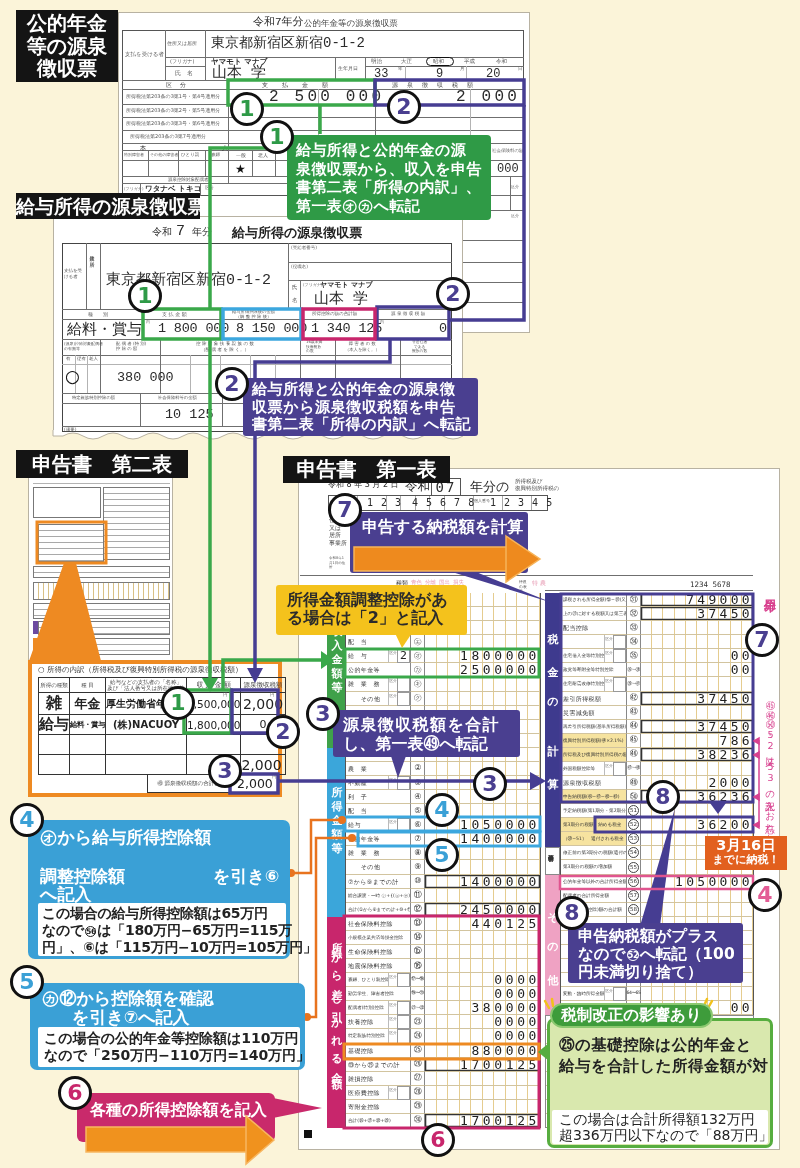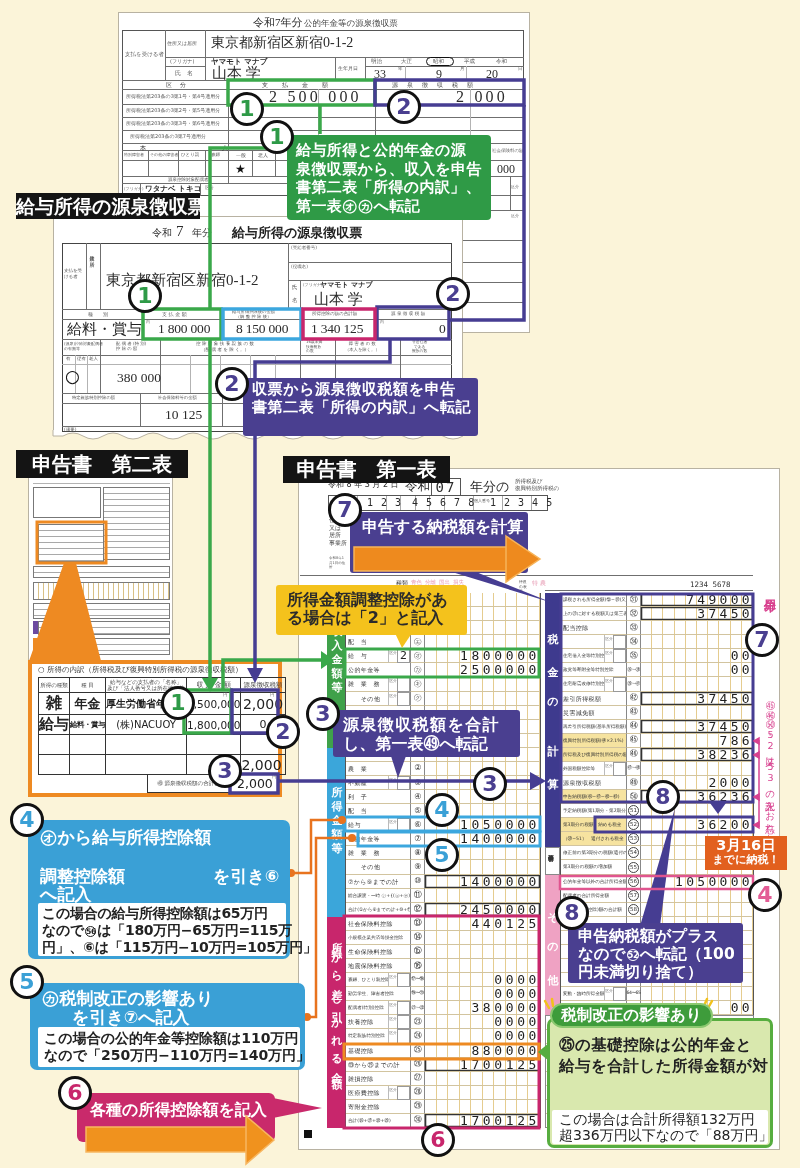--- a/index.html
+++ b/index.html
@@ -4,21 +4,21 @@
 <style>
 *{box-sizing:border-box;margin:0;padding:0}
 html,body{width:800px;height:1168px;background:#FBF4D9}
 body{font-family:"DejaVu Sans","Liberation Sans",sans-serif;overflow:hidden}
 #page{position:relative;width:800px;height:1168px;overflow:hidden;background:#FBF4D9}
 .grp{position:absolute;left:0;top:0;width:800px;height:1168px;pointer-events:none}
 .grp *{pointer-events:auto}
 .z1{z-index:1}.z2{z-index:2}.z3{z-index:3}.z4{z-index:4}.z5{z-index:5}
 .paper{position:absolute;background:#fff;border:1px solid #b8b2a2}
 .t{position:absolute;white-space:nowrap;line-height:1;color:#2b2b2b}
-.serif{font-family:Liberation Serif, serif}
+.serif{font-family:Liberation Mono, monospace}
 .mono{font-family:"DejaVu Sans Mono","Liberation Mono",monospace}
 .hl{position:absolute;height:1px;background:#6f6f6f}
 .vl{position:absolute;width:1px;background:#6f6f6f}
 .lt{background:#b3b3b3}
 .blk{position:absolute;background:#141414;color:#fff;font-weight:bold;text-align:center;white-space:nowrap}
 .vt{writing-mode:vertical-rl;text-orientation:upright}
 .strip{position:absolute;color:#fff;font-weight:bold;line-height:18px;overflow:hidden;white-space:nowrap}
 
 .f1rows{position:absolute;border-left:1px solid #555;border-right:1px solid #555;background:#fff}
 .f1row{display:flex;height:14.08px;overflow:hidden}
@@ -976,21 +976,21 @@
       <tr class="r">
         <td style="font-size:16px;font-weight:bold">雑</td>
         <td style="font-size:13px;font-weight:bold">年金</td>
         <td style="font-size:10px;font-weight:bold">厚生労働省年金局</td>
         <td style="font-size:10.5px">2,500,000</td>
         <td style="font-size:14px">2,000</td>
       </tr>
       <tr class="r">
         <td style="font-size:15px;font-weight:bold">給与</td>
         <td style="font-size:7.5px;font-weight:bold;letter-spacing:-.5px">給料・賞与</td>
-        <td style="font-size:10px;font-weight:normal">(株)NACUOY</td>
+        <td style="font-size:10px;font-weight:bold">(株)NACUOY</td>
         <td style="font-size:10.5px">1,800,000</td>
         <td style="font-size:11px">0</td>
       </tr>
       <tr class="r">
         <td></td>
         <td></td>
         <td></td>
         <td></td>
         <td></td>
       </tr>
@@ -1005,20 +1005,25 @@
         </table>
     <span class="t" style="left:191px;top:29px;font-size:4.5px;color:#666">円</span>
     <span class="t" style="left:238px;top:29px;font-size:4.5px;color:#666">円</span>
     <div style="position:absolute;left:115px;top:110px;width:83px;height:19px;border:1px solid #333;border-top:none;font-size:5.5px;line-height:18px;color:#444;text-align:center;white-space:nowrap">㊾ 源泉徴収税額の合計額</div>
     <span class="t" style="left:205px;top:114px;font-size:12.5px;color:#222">2,000</span>
     <span class="t" style="left:240px;top:111px;font-size:4.5px;color:#666">円</span>
   </div>
 </div>
 
 <div class="grp z2">
+  <div class="blk" style="left:16px;top:10px;width:102px;height:72px;font-size:20px;line-height:22.5px;padding-top:2px">
+    <span style="display:block">公的年金</span>
+    <span style="display:block">等の源泉</span>
+    <span style="display:block">徴収票</span>
+  </div>
   <div class="blk" style="left:16px;top:193px;width:184px;height:26px;font-size:19px;line-height:26px">給与所得の源泉徴収票</div>
   <div class="blk" style="left:16px;top:450px;width:172px;height:28px;font-size:20px;line-height:28px">申告書　第二表</div>
   <div class="blk" style="left:283px;top:456px;width:167px;height:27px;font-size:20px;line-height:27px">申告書　第一表</div>
 </div>
 
 <svg class="grp z3" width="800" height="1168" viewBox="0 0 800 1168">
   <polygon points="64,563 76,563 101,661 29,661" fill="#EE8A22"></polygon>
   <rect x="37" y="522" width="69" height="41" fill="none" stroke="#EE8A22" stroke-width="3"></rect>
   <g stroke="#3AA84A" stroke-width="3.5" fill="none">
     <rect x="228" y="80" width="147" height="25"></rect>
@@ -1082,20 +1087,21 @@
 
 <div class="grp z4">
   <div class="callout" style="left:287px;top:135px;width:204px;height:85px;background:#2F9A46;padding:6px 0 0 9px;font-size:15px;line-height:18.5px;letter-spacing:.4px">
     <span class="ln">給与所得と公的年金の源</span>
     <span class="ln">泉徴収票から、収入を申告</span>
     <span class="ln">書第二表「所得の内訳」、</span>
     <span class="ln">第一表㋔㋕へ転記</span>
   </div>
 
   <div class="callout" style="left:243px;top:378px;width:235px;height:58px;background:#4A3F90;padding:3px 0 0 9px;font-size:15px;line-height:17.5px;letter-spacing:.6px;border-radius:3px">
+    <span class="ln">給与所得と公的年金の源泉徴</span>
     <span class="ln">収票から源泉徴収税額を申告</span>
     <span class="ln">書第二表「所得の内訳」へ転記</span>
   </div>
 
   <div class="callout" style="left:350px;top:512px;width:178px;height:61px;background:#4A3F90;padding:6px 0 0 12px;font-size:16px;line-height:18px;border-radius:3px">
     <span class="ln">申告する納税額を計算</span>
   </div>
   <svg style="position:absolute;left:0;top:0" width="800" height="600">
     <rect x="354" y="547" width="156" height="24" fill="#EE8A1E" stroke="#F6B45A" stroke-width="1.5"></rect>
     <polygon points="506,536 540,559 506,582" fill="#EE8A1E" stroke="#F6B45A" stroke-width="1.5"></polygon>
@@ -1128,21 +1134,21 @@
     <span class="cabs" style="left:185px;top:47px">を引き⑥</span>
     <span class="cabs" style="left:12px;top:65px">へ記入</span>
     <div class="note" style="left:10px;top:83px;width:248px;height:53px;font-size:14px;line-height:17px;padding:2px 0 0 4px;letter-spacing:-.3px">
       <span class="ln">この場合の給与所得控除額は65万円</span>
       <span class="ln"><span>なので</span><span class="cnum">56</span><span>は「180万円−65万円=115万</span></span>
       <span class="ln">円」、⑥は「115万円−10万円=105万円」</span>
     </div>
   </div>
 
   <div class="callout" style="left:30px;top:983px;width:275px;height:87px;background:#3AA0D6;border-radius:7px;font-size:17px;line-height:19px">
-    <span class="cabs" style="left:12px;top:6px">㋕税制改正の影響あり</span>
+    <span class="cabs" style="left:12px;top:6px">㋕⑫から控除額を確認</span>
     <span class="cabs" style="left:42px;top:25px">を引き⑦へ記入</span>
     <div class="note" style="left:8px;top:44px;width:262px;height:40px;font-size:14px;line-height:17px;padding:3px 0 0 6px">
       <span class="ln">この場合の公的年金等控除額は110万円</span>
       <span class="ln">なので「250万円−110万円=140万円」</span>
     </div>
   </div>
 
   <div class="callout" style="left:77px;top:1093px;width:198px;height:49px;background:#C92A6B;border-radius:6px;padding:8px 0 0 13px;font-size:16px;line-height:18px">
     <span class="ln">各種の所得控除額を記入</span>
   </div>

